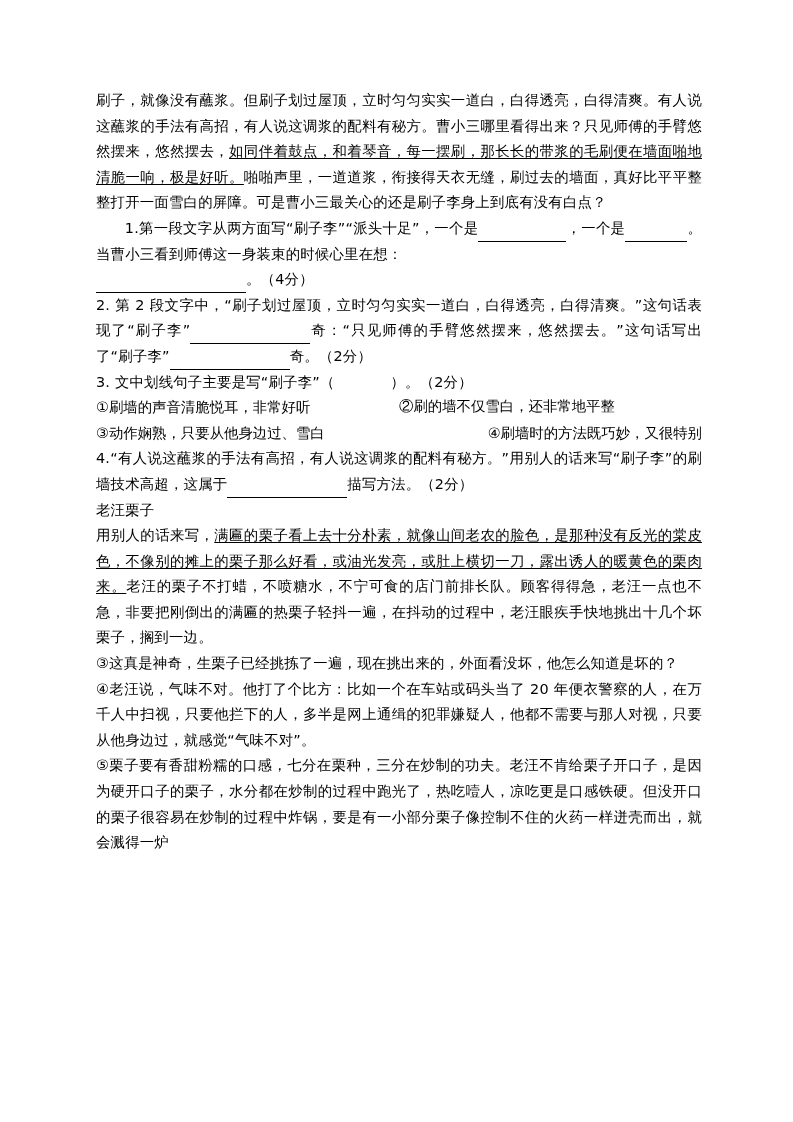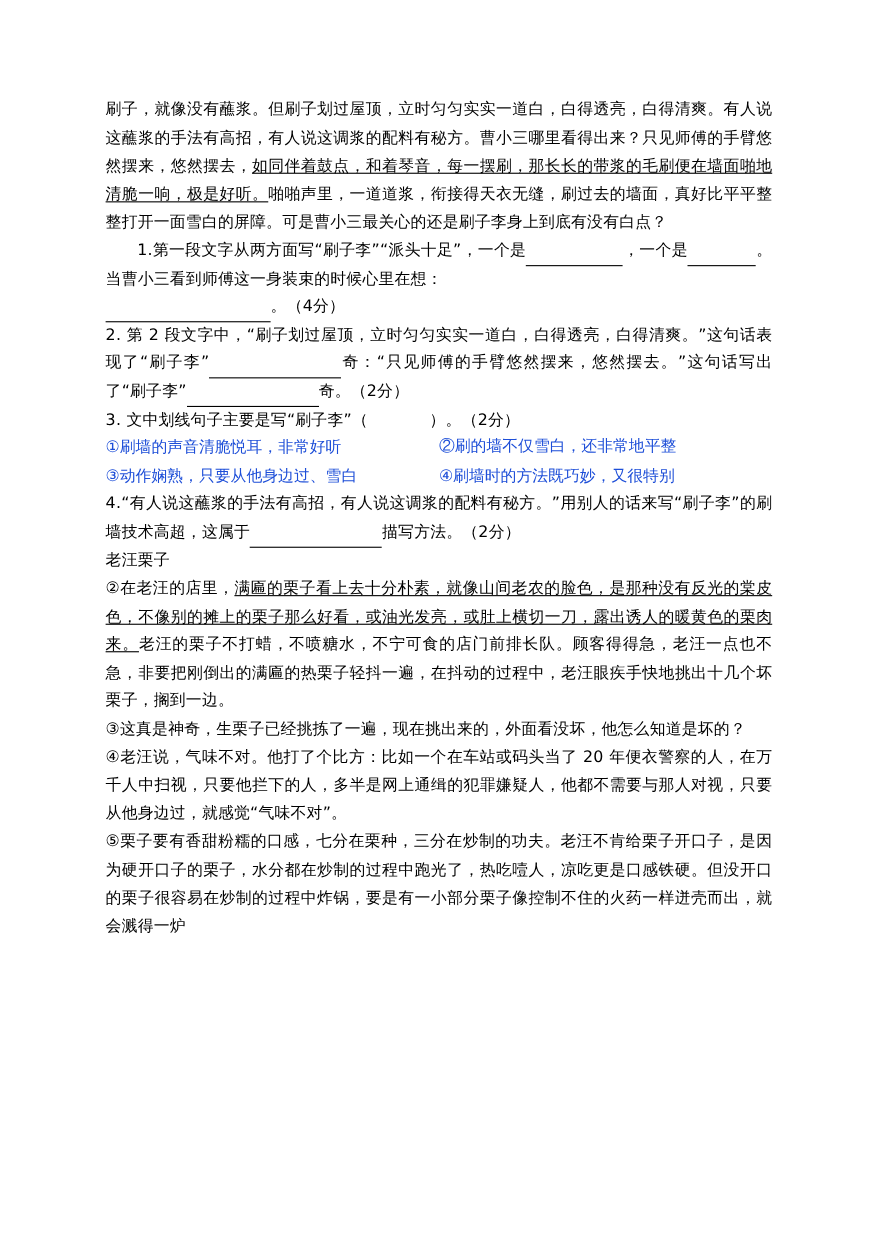--- a/index.html
+++ b/index.html
@@ -49,21 +49,21 @@
   .b-long { width: 120px; }
   .b-xlong { width: 150px; }
   .paren {
     display: inline-block;
     min-width: 56px;
     text-align: center;
   }
   .opt-row {
     font-size: 14.4px;
     line-height: 25.6px;
-    color: #1d4ed8;
+    color: #000000;
   }
   .num { font-family: "DejaVu Sans", sans-serif; }
 </style>
 </head>
 <body>
 
 <div class="page">
   <div class="content">
 
     <p class="p"><span>刷子，就像没有蘸浆。但刷子划过屋顶，立时匀匀实实一道白，白得透亮，白得清爽。有人说这蘸浆的手法有高招，有人说这调浆的配料有秘方。曹小三哪里看得出来？只见师傅的手臂悠然摆来，悠然摆去，</span><span class="u">如同伴着鼓点，和着琴音，每一摆刷，那长长的带浆的毛刷便在墙面啪地清脆一响，极是好听。</span><span>啪啪声里，一道道浆，衔接得天衣无缝，刷过去的墙面，真好比平平整整打开一面雪白的屏障。可是曹小三最关心的还是刷子李身上到底有没有白点？</span></p>
@@ -75,31 +75,31 @@
     <p class="p"><span>3. 文中划线句子主要是写“刷子李”（</span><span class="paren"></span><span>）。（2分）</span></p>
 
     <table style="border-collapse:collapse;width:100%;">
       <tbody>
           <tr>
         <td class="opt-row" style="width:50%;padding:0;">①刷墙的声音清脆悦耳，非常好听</td>
         <td class="opt-row" style="width:50%;padding:0;font-family:Liberation Mono, monospace;">②刷的墙不仅雪白，还非常地平整</td>
       </tr>
       <tr>
         <td class="opt-row" style="padding:0;">③动作娴熟，只要从他身边过、雪白</td>
-        <td class="opt-row" style="padding:0;">④刷墙时的方法既巧妙，又很特别</td>
+        <td class="opt-row" style="padding:0;text-align:right;">④刷墙时的方法既巧妙，又很特别</td>
       </tr>
     </tbody>
       </table>
 
     <p class="p"><span>4.“有人说这蘸浆的手法有高招，有人说这调浆的配料有秘方。”用别人的话来写“刷子李”的刷墙技术高超，这属于</span><span class="blank b-long"></span><span>描写方法。（2分）</span></p>
 
     <p class="p">老汪栗子</p>
 
 
-    <p class="p"><span>②在老汪的店里，</span><span class="u">满匾的栗子看上去十分朴素，就像山间老农的脸色，是那种没有反光的棠皮色，不像别的摊上的栗子那么好看，或油光发亮，或肚上横切一刀，露出诱人的暖黄色的栗肉来。</span><span>老汪的栗子不打蜡，不喷糖水，不宁可食的店门前排长队。顾客得得急，老汪一点也不急，非要把刚倒出的满匾的热栗子轻抖一遍，在抖动的过程中，老汪眼疾手快地挑出十几个坏栗子，搁到一边。</span></p>
+    <p class="p"><span>用别人的话来写，</span><span class="u">满匾的栗子看上去十分朴素，就像山间老农的脸色，是那种没有反光的棠皮色，不像别的摊上的栗子那么好看，或油光发亮，或肚上横切一刀，露出诱人的暖黄色的栗肉来。</span><span>老汪的栗子不打蜡，不喷糖水，不宁可食的店门前排长队。顾客得得急，老汪一点也不急，非要把刚倒出的满匾的热栗子轻抖一遍，在抖动的过程中，老汪眼疾手快地挑出十几个坏栗子，搁到一边。</span></p>
 
     <p class="p">③这真是神奇，生栗子已经挑拣了一遍，现在挑出来的，外面看没坏，他怎么知道是坏的？</p>
 
     <p class="p">④老汪说，气味不对。他打了个比方：比如一个在车站或码头当了 20 年便衣警察的人，在万千人中扫视，只要他拦下的人，多半是网上通缉的犯罪嫌疑人，他都不需要与那人对视，只要从他身边过，就感觉“气味不对”。</p>
 
     <p class="p">⑤栗子要有香甜粉糯的口感，七分在栗种，三分在炒制的功夫。老汪不肯给栗子开口子，是因为硬开口子的栗子，水分都在炒制的过程中跑光了，热吃噎人，凉吃更是口感铁硬。但没开口的栗子很容易在炒制的过程中炸锅，要是有一小部分栗子像控制不住的火药一样迸壳而出，就会溅得一炉</p>
 
   </div>
 </div>
 

